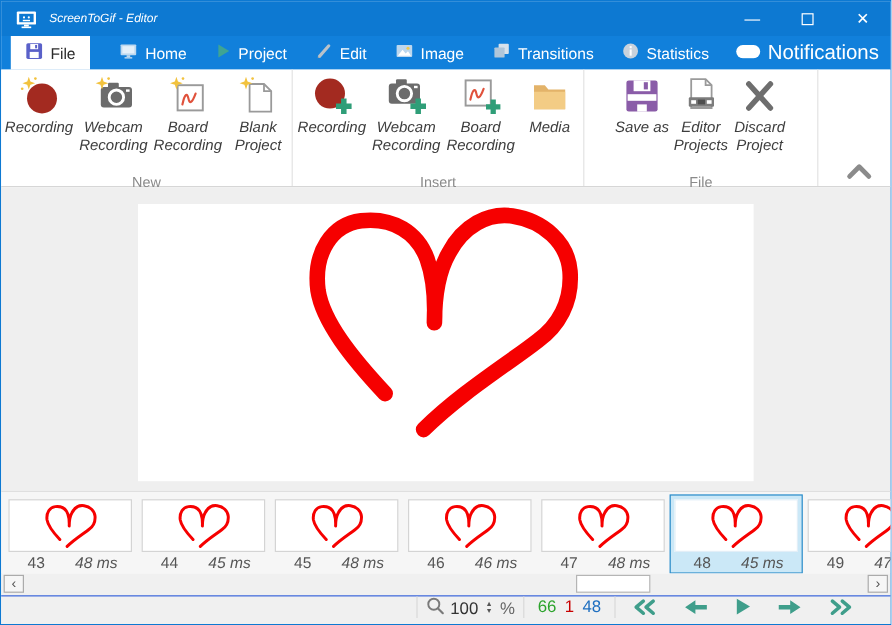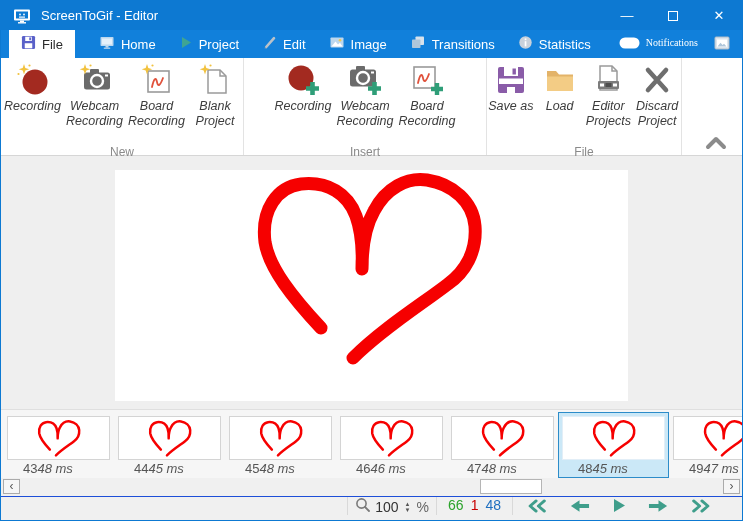--- a/index.html
+++ b/index.html
@@ -6,33 +6,33 @@
   html,body { width:743px; height:521px; }
   body { font-family:"Liberation Sans", sans-serif; font-size:13px; overflow:hidden; }
 
   .window { width:743px; height:521px; border:1px solid var(--titlebar,#0D79D2);
             display:flex; flex-direction:column; background:#fff; position:relative; }
 
   
   .titlebar { height:29px; background:var(--titlebar,#0D79D2); color:#fff;
               display:flex; align-items:center; flex:0 0 29px; }
   .app-icon { margin:0 10px 0 12px; display:flex; }
-  .title-text { font-size:13px; }
+  .title-text { font-size:10px;font-style:italic; }
   .win-controls { margin-left:auto; display:flex; height:100%; }
   .win-btn { width:46px; height:100%; display:flex; align-items:center; justify-content:center;
              color:#fff; font-size:13px; cursor:default; }
   .max-box { width:10px; height:10px; border:1px solid #fff; }
 
   
   .tabbar { height:28px; background:var(--tabbar,#1180DB); display:flex; align-items:stretch;
             flex:0 0 28px; color:#fff; }
   .tab { display:flex; align-items:center; gap:6px; padding:0 9px; margin-right:5px; font-size:13px; }
   .tab.selected { background:#fff; color:#2b2b2b; margin-left:8px; padding:0 12px; }
   .tab-right { margin-left:auto; display:flex; align-items:center; }
-  .tab-extra { display:flex; align-items:flex-start; gap:6px; padding:0 8px; font-size:10px;font-family:Liberation Serif, serif; }
+  .tab-extra { display:flex; align-items:flex-end; gap:6px; padding:0 8px; font-size:17px; }
 
   
   .ribbon { height:98px; flex:0 0 98px; background:#fff; display:flex;
             border-bottom:1px solid #d6d6d6; }
   .rgroup { display:flex; flex-direction:column; border-right:1px solid #e3e3e3; }
   .rgroup-new, .rgroup-insert { width:243px; }
   .rgroup-file { width:195px; }
   .rgroup-buttons { flex:1; display:flex; justify-content:center; align-items:flex-start;
                     padding-top:5px; gap:1px; }
   .rbtn { width:61px; display:flex; flex-direction:column; align-items:center; cursor:default;font-style:italic; }
@@ -50,21 +50,21 @@
 
   
   .filmstrip { height:69px; flex:0 0 69px; background:#f6f6f6; border-top:1px solid #dfdfdf;
                display:flex; padding:2px 0 0 2px; overflow:hidden; }
   .frame-cell { width:111px; flex:0 0 111px; padding:3px; border:1px solid transparent; }
   .frame-cell.selected { border:1px solid var(--selection_border,#2C8CC9);
                          background:var(--selection_fill,#CBE8F7); }
   .thumb { width:103px; height:44px; background:#fff; border:1px solid #d4d4d4;
            display:flex; align-items:center; justify-content:center; }
   .frame-cell.selected .thumb { border-color:#e2eef7; }
-  .frame-meta { display:flex; padding:1px 12px 0 16px;
+  .frame-meta { display:flex; justify-content:space-between; padding:1px 12px 0 16px;
                 font-size:13px; color:#555; }
   .frame-meta .delay { font-style:italic; }
 
   
   .hscroll { height:18px; flex:0 0 18px; background:#f0f0f0; position:relative; }
   .hs-btn { position:absolute; top:1px; width:17px; height:15px; background:#f6f6f6;
             border:1px solid #ababab; color:#555; font-size:12px; line-height:13px;
             text-align:center; }
   .hs-left { left:2px; } .hs-right { right:2px; }
   .hs-thumb { position:absolute; left:479px; top:1px; width:62px; height:15px;
@@ -278,42 +278,42 @@
           <span class="rbtn-label">Webcam Recording</span>
         </div>
         <div class="rbtn">
           <svg width="34" height="34" viewBox="0 0 34 34">
             <rect x="4" y="4" width="21" height="21" fill="#fff" stroke="#9A9A9A" stroke-width="1.6"></rect>
             <path d="M8 20 C10 11 12 10 13 15 C14 20 16 19 19 11" fill="none" stroke="#E0523C" stroke-width="1.8" stroke-linecap="round"></path>
             <path d="M27 20 V32 M21 26 H33" stroke="#2F9E78" stroke-width="4.4"></path>
           </svg>
           <span class="rbtn-label">Board Recording</span>
         </div>
+        <div class="rbtn" style="width:52px">
+          <svg width="34" height="34" viewBox="0 0 34 34">
+            <path d="M4 8 L13 8 L16 11.5 L30 11.5 L30 28 L4 28 Z" fill="#E3B369"></path>
+            <path d="M4 13.5 L30 13.5 L30 28 L4 28 Z" fill="#F3CC85"></path>
+          </svg>
+          <span class="rbtn-label">Media</span>
+        </div>
       </div>
       <div class="rgroup-label">Insert</div>
     </div>
 
     <div class="rgroup rgroup-file">
       <div class="rgroup-buttons">
         <div class="rbtn">
           <svg width="34" height="34" viewBox="0 0 34 34">
             <rect x="4" y="4" width="26" height="26" rx="2" fill="#8A5CA8"></rect>
             <rect x="10" y="4" width="14" height="9" fill="#fff"></rect>
             <rect x="18.5" y="5.5" width="3.4" height="6" fill="#8A5CA8"></rect>
             <rect x="5" y="15.5" width="24" height="5.5" fill="#fff"></rect>
             <rect x="13" y="24" width="8" height="6" fill="#fff"></rect>
           </svg>
           <span class="rbtn-label">Save as</span>
-        </div>
-        <div class="rbtn">
-          <svg width="34" height="34" viewBox="0 0 34 34">
-            <path d="M4 8 L13 8 L16 11.5 L30 11.5 L30 28 L4 28 Z" fill="#E3B369"></path>
-            <path d="M4 13.5 L30 13.5 L30 28 L4 28 Z" fill="#F3CC85"></path>
-          </svg>
-          <span class="rbtn-label">Load</span>
         </div>
         <div class="rbtn">
           <svg width="34" height="34" viewBox="0 0 34 34">
             <path d="M9 3 H21 L26 8 V27 H9 Z" fill="#fff" stroke="#9A9A9A" stroke-width="1.5"></path>
             <path d="M21 3 V8 H26" fill="none" stroke="#9A9A9A" stroke-width="1.5"></path>
             <rect x="7" y="18" width="21" height="8" rx="1" fill="#7C7C7C"></rect>
             <rect x="9" y="20.5" width="4" height="3" fill="#fff"></rect>
             <rect x="22" y="20.5" width="4" height="3" fill="#fff"></rect>
             <rect x="14.5" y="20" width="6" height="4" fill="#4e4e4e"></rect>
           </svg>

